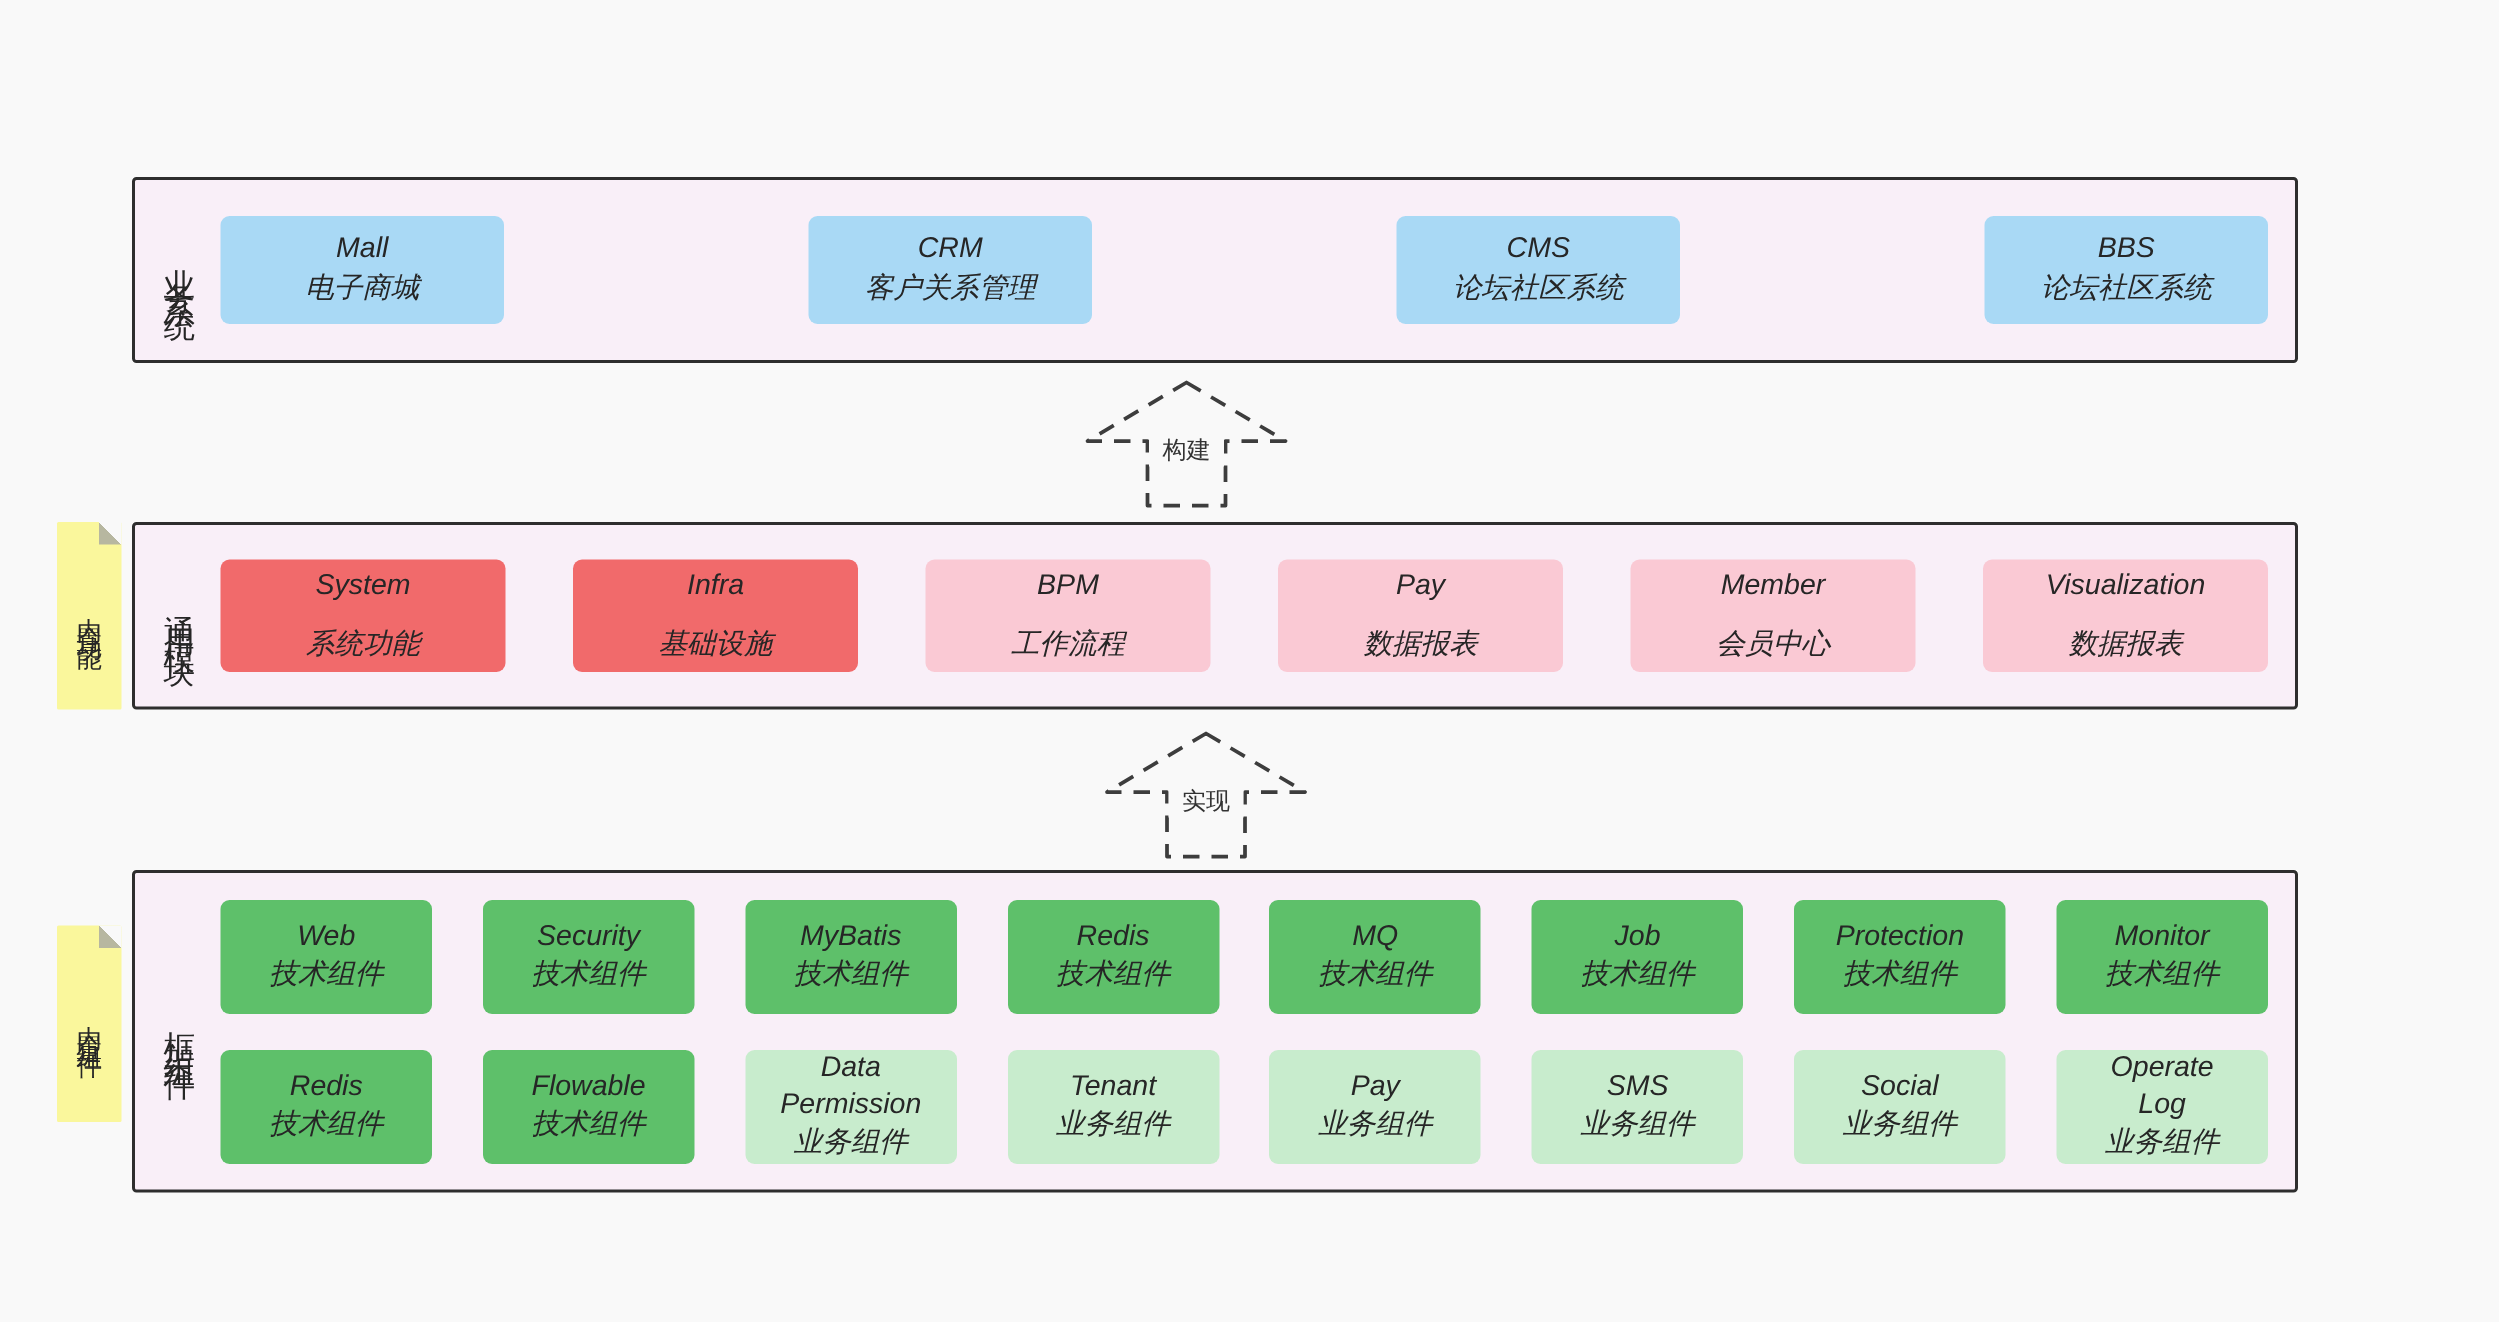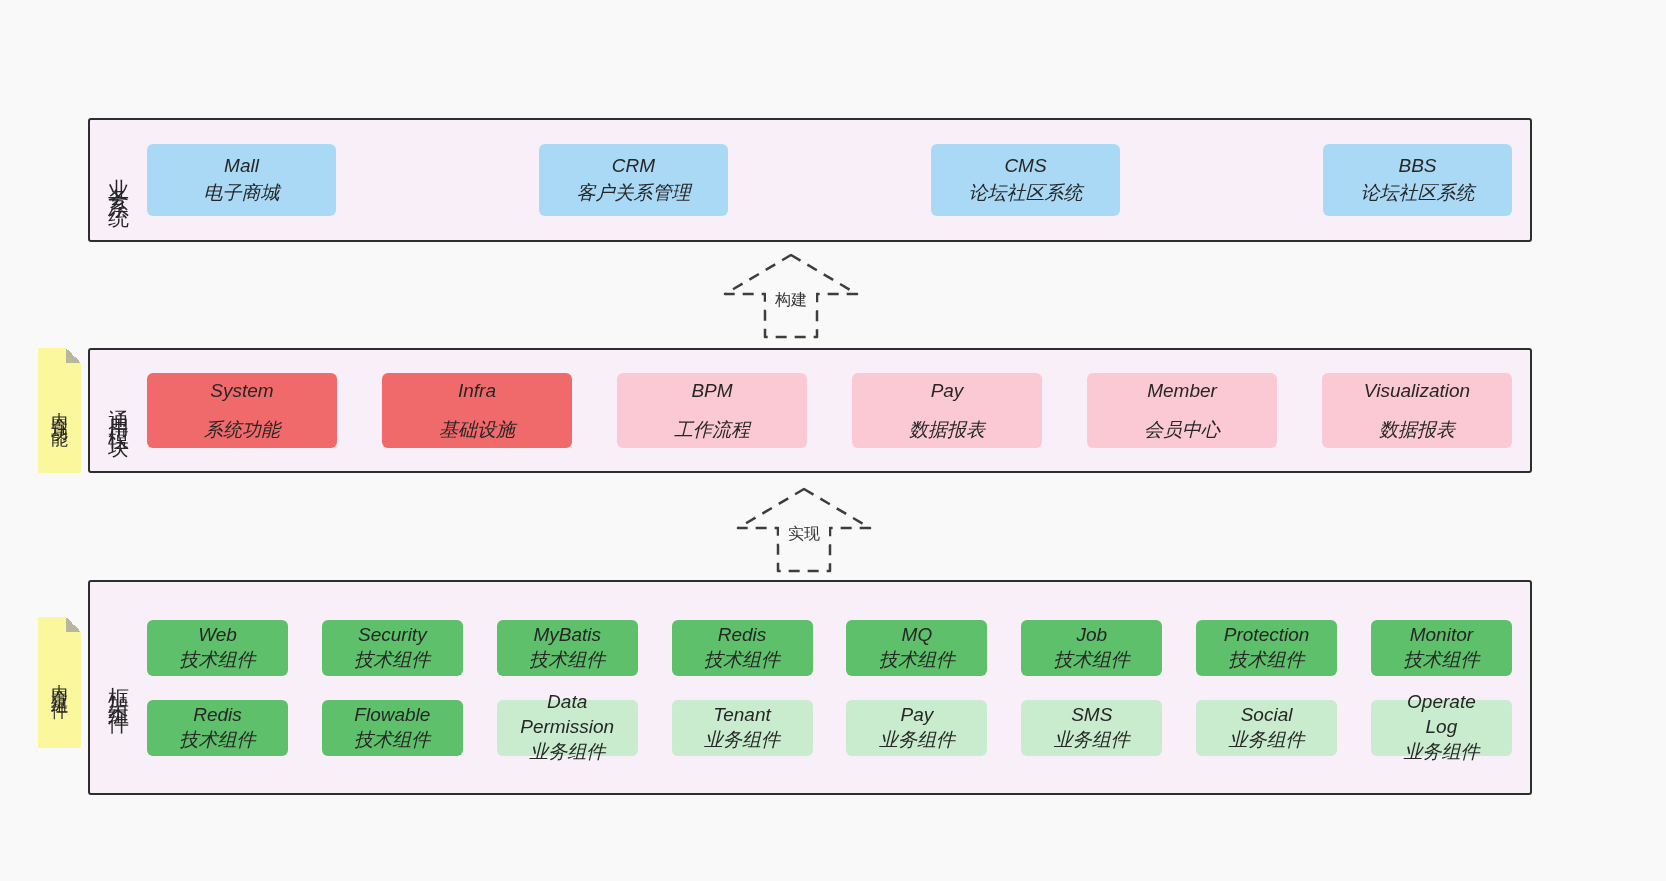--- a/index.html
+++ b/index.html
@@ -50,21 +50,21 @@
   .box{
     border-radius:6px;
     display:flex;flex-direction:column;align-items:center;justify-content:center;
     text-align:center;
     font-size:19px;line-height:1.42;color:var(--text);
     padding:0 8px;
     font-style:italic;
   }
   .panel-business .box{width:189px;height:72px;}
   .panel-common .box{width:190px;height:75px;gap:12px;}
-  .panel-framework .box{width:141px;height:56px;line-height:1.3;padding:0 25px;}
+  .panel-framework .box{width:141px;height:76px;line-height:1.3;padding:0 25px;}
 
   .c-blue{background:var(--blue);}
   .c-red{background:var(--red);}
   .c-pink{background:var(--pink);}
   .c-greenDark{background:var(--greenDark);}
   .c-greenLight{background:var(--greenLight);}
 
   
   .sticky{
     position:absolute;width:43px;background:var(--sticky);

